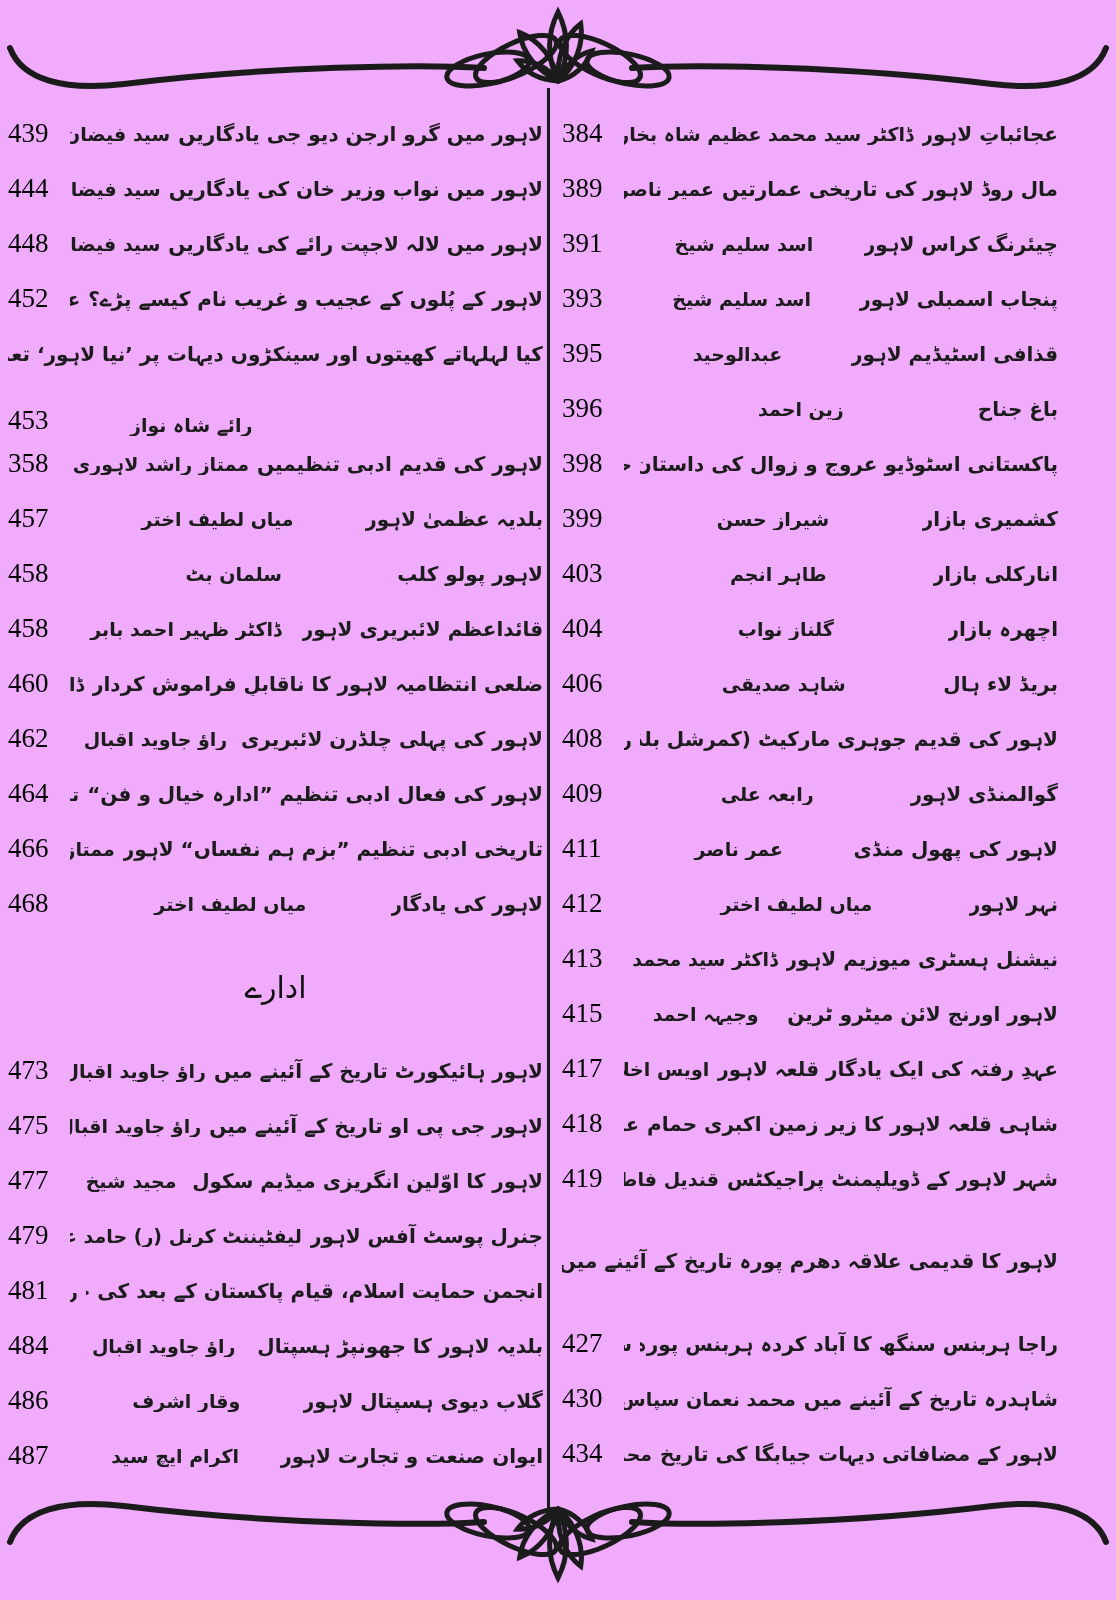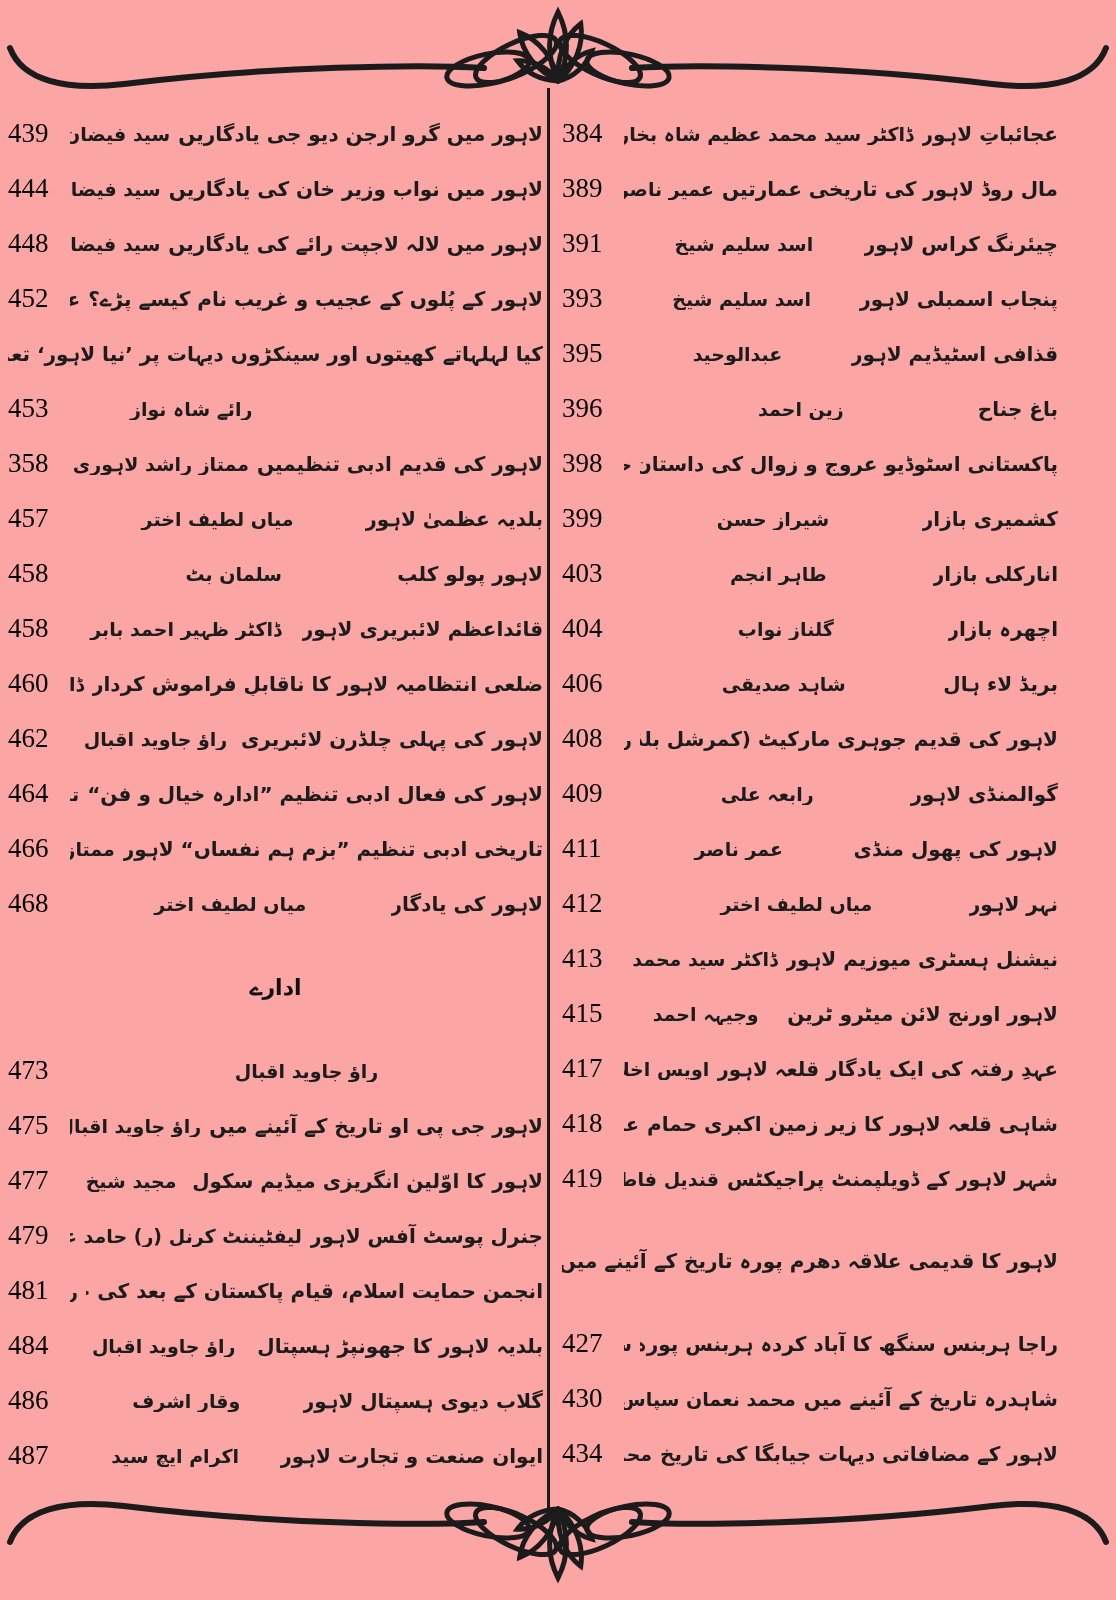--- a/index.html
+++ b/index.html
@@ -3,21 +3,21 @@
 <meta charset="utf-8">
 <style>
   html, body { margin: 0; padding: 0; }
   body {
     width: 1116px; height: 1600px;
     background: #ffffff;
     font-family: "DejaVu Sans", sans-serif;
     color: #1c1c1c;
     overflow: hidden;
   }
-  .page { position: relative; width: 1116px; height: 1600px; background: #fca5a5; }
+  .page { position: relative; width: 1116px; height: 1600px; background: #f0abfc; }
 
   .ornament { position: absolute; left: 0; width: 1116px; height: 100px; display: block; }
   .ornament.top { top: 6px; }
   .ornament.bottom { top: 1484px; transform: scaleY(-1); }
 
   .divider {
     position: absolute; left: 547px; top: 88px;
     width: 3px; height: 1420px;
     background: #1b1b1b;
   }
@@ -45,27 +45,27 @@
   }
   .title {
     flex: 0 1 auto; min-width: 0;
     direction: rtl; unicode-bidi: plaintext;
     text-align: left; font-size: 20px; font-weight: bold;
     white-space: nowrap; overflow: hidden;
   }
 
   .row.twoline { height: 110px; flex-direction: column; align-items: stretch; justify-content: center; }
   .tl-title { height: 55px; display: flex; align-items: center; justify-content: flex-end; }
-  .tl-bottom { height: 55px; display: flex; align-items: center; }
+  .tl-bottom { height: 55px; display: flex; align-items: flex-end; }
   .author2 { flex: 0 1 auto; margin-right: auto; padding-left: 60px; text-align: left; }
 
   .row.heading { height: 112px; justify-content: center; }
   .htext {
     direction: rtl; unicode-bidi: plaintext;
-    font-size: 22px; font-weight: bold; color: #111;
+    font-size: 30px; font-weight: normal; color: #111;
   }
 </style>
 </head>
 <body>
 
 <div class="page">
 
   <svg class="ornament top" viewBox="0 0 1116 100" aria-hidden="true">
     <g fill="none" stroke="#1b1b1b" stroke-width="5" stroke-linecap="round">
       <path d="M10,42 C22,74 64,85 124,78 C270,60 424,58 484,62" stroke-width="6"></path>
@@ -159,20 +159,21 @@
           <span class="num">468</span>
           <span class="author">میاں لطیف اختر</span>
           <span class="title">لاہور کی یادگار</span>
         </div>
         <div class="row heading">
           <span class="htext">ادارے</span>
         </div>
         <div class="row">
           <span class="num">473</span>
           <span class="author">راؤ جاوید اقبال</span>
+          <span class="title">لاہور ہائیکورٹ تاریخ کے آئینے میں</span>
         </div>
         <div class="row">
           <span class="num">475</span>
           <span class="author">راؤ جاوید اقبال</span>
           <span class="title">لاہور جی پی او تاریخ کے آئینے میں</span>
         </div>
         <div class="row">
           <span class="num">477</span>
           <span class="author">مجید شیخ</span>
           <span class="title">لاہور کا اوّلین انگریزی میڈیم سکول</span>

